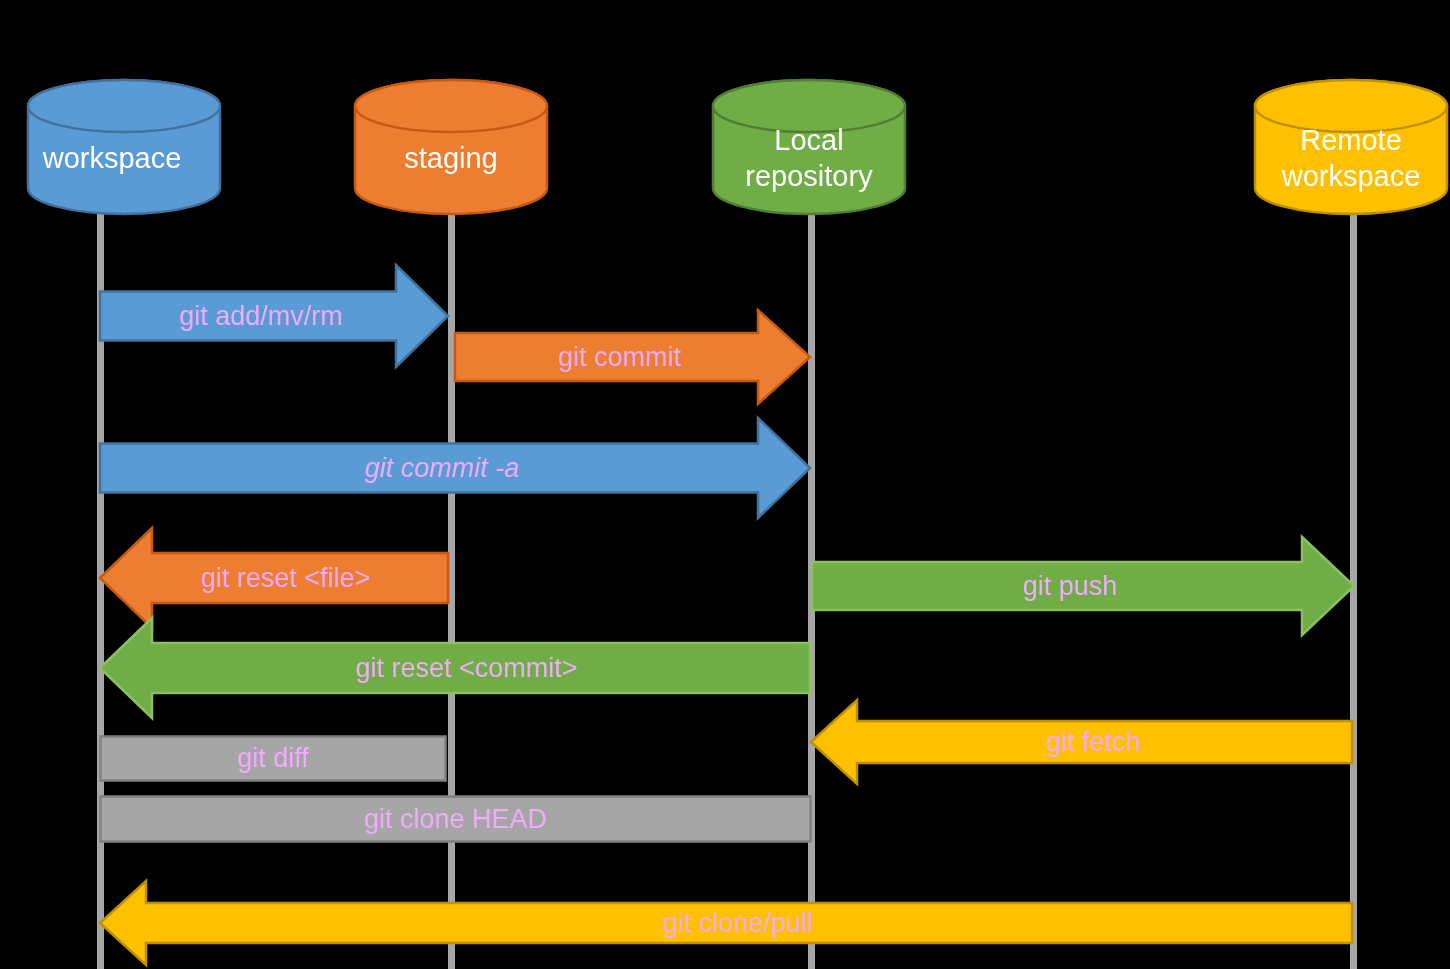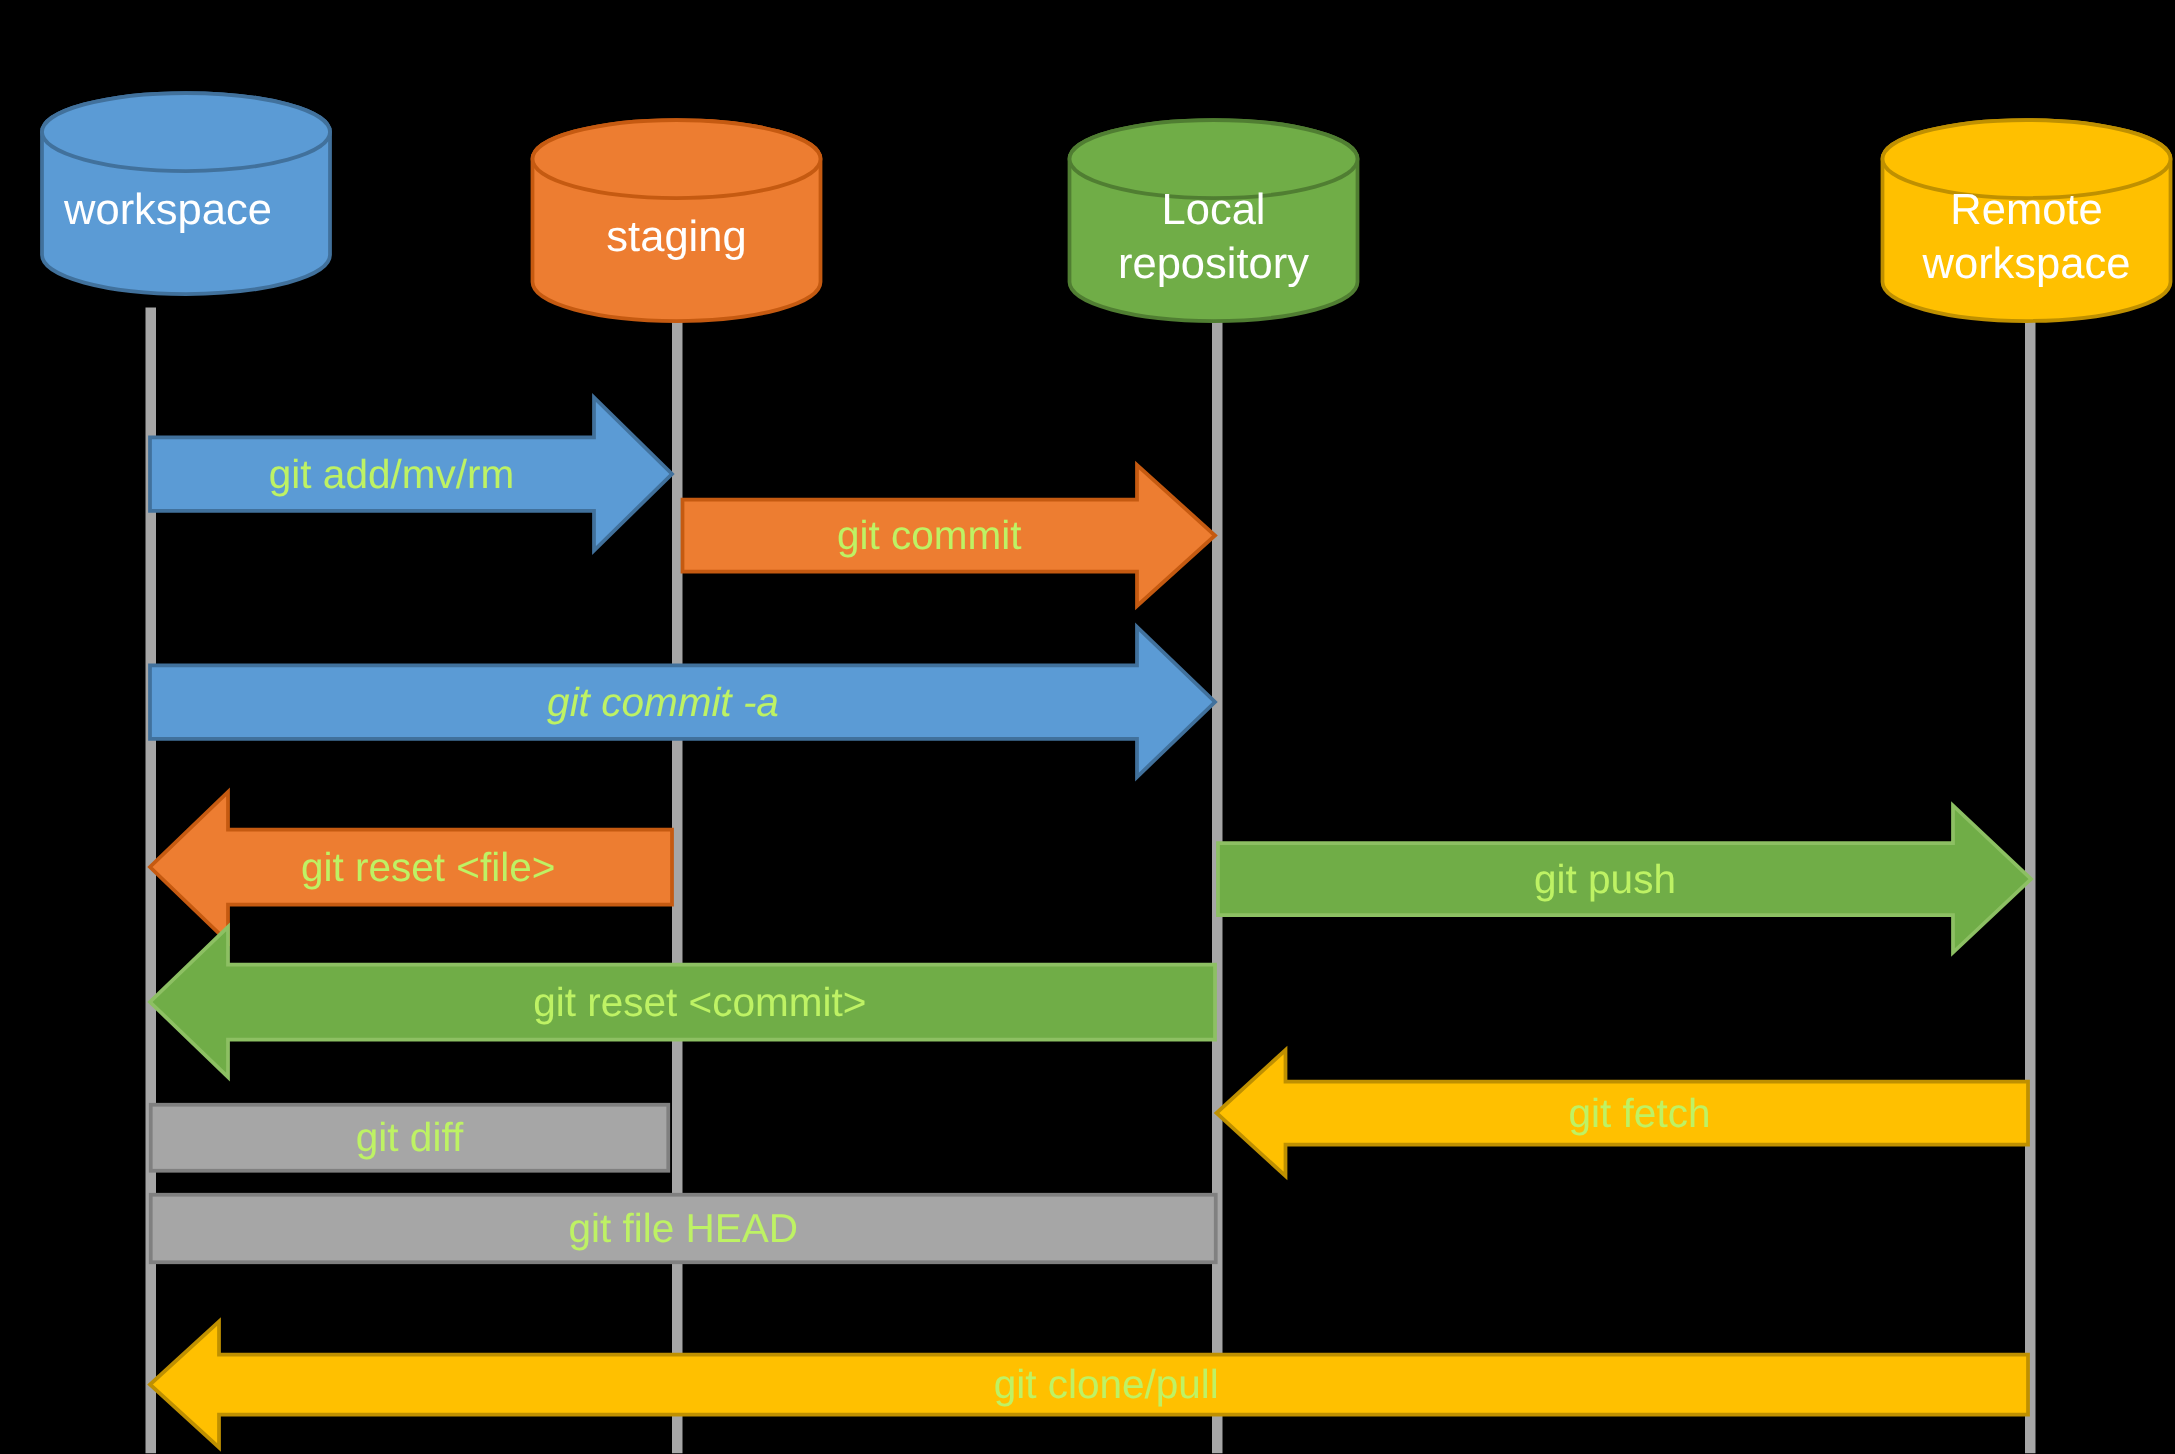--- a/index.html
+++ b/index.html
@@ -39,21 +39,21 @@
   .arrow {
     position: absolute;
   }
   .arrow svg { position: absolute; left: 0; top: 0; }
   .arrow polygon, .arrow rect { stroke-width: 2.5; }
   .node path, .node ellipse { stroke-width: 2.5; }
   .arrow-label {
     position: absolute;
     left: 0; right: 0; top: 0; bottom: 0;
     display: flex; align-items: center; justify-content: center;
-    color: #bef264;
+    color: #f0abfc;
     font-size: 27px;
     white-space: nowrap;
   }
   .pad-r { padding-right: 26px; }   
   .pad-l { padding-left: 23px; }    
 </style>
 </head>
 <body>
 
 <div id="stage">
@@ -116,31 +116,31 @@
     <svg width="348" height="47">
       <rect x="1.5" y="1.5" width="345" height="44" fill="#A6A6A6" stroke="#808080"></rect>
     </svg>
     <div class="arrow-label">git diff</div>
   </div>
 
   <div class="arrow" style="left:99px;top:795px;width:713px;height:48px;">
     <svg width="713" height="48">
       <rect x="1.5" y="1.5" width="710" height="45" fill="#A6A6A6" stroke="#808080"></rect>
     </svg>
-    <div class="arrow-label">git file HEAD</div>
+    <div class="arrow-label">git clone HEAD</div>
   </div>
 
   <div class="arrow" style="left:100px;top:881px;width:1252px;height:84px;">
     <svg width="1252" height="84">
       <polygon points="1252,22 46,22 46,0 0,42 46,84 46,62 1252,62" fill="#FFC000" stroke="#BF9000"></polygon>
     </svg>
     <div class="arrow-label pad-l">git clone/pull</div>
   </div>
 
-  <div class="node" style="left:2px;top:60px;padding-left:24px;">
+  <div class="node" style="left:2px;top:78px;padding-left:24px;">
     <svg width="196" height="138">
       <path d="M2,28 A96,26 0 0 1 194,28 L194,110 A96,26 0 0 1 2,110 Z" fill="#5B9BD5" stroke="#41719C"></path>
       <ellipse cx="98" cy="28" rx="96" ry="26" fill="#5B9BD5" stroke="#41719C"></ellipse>
     </svg>
     <div class="node-label">workspace</div>
   </div>
 
   <div class="node" style="left:353px;top:78px;">
     <svg width="196" height="138">
       <path d="M2,28 A96,26 0 0 1 194,28 L194,110 A96,26 0 0 1 2,110 Z" fill="#ED7D31" stroke="#C55A11"></path>

